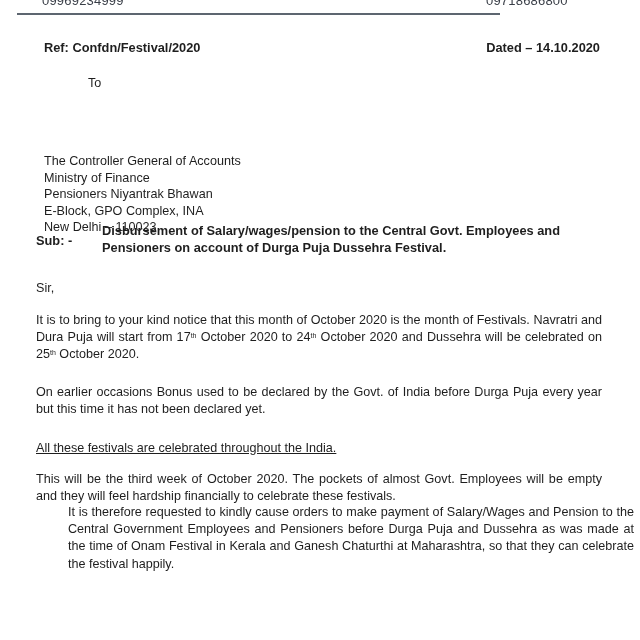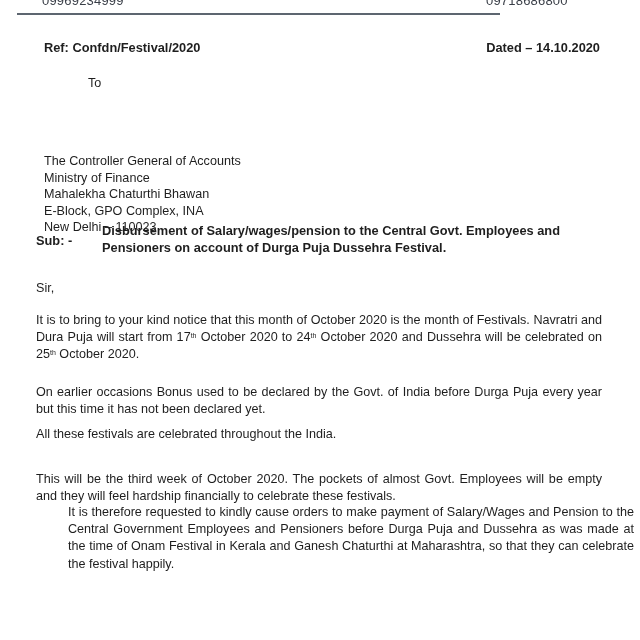--- a/index.html
+++ b/index.html
@@ -99,21 +99,21 @@
       text-align: justify;
     }
     .para sup {
       font-size: 7px;
       vertical-align: top;
       position: relative;
       top: -2px;
     }
     .p1 { top: 312px; }
     .p2 { top: 384px; }
-    .p3 { top: 426px; }
+    .p3 { top: 440px; text-decoration: underline; }
     .p4 { top: 471px; }
     .p5 { top: 504px; margin-left: 32px; }
     .p6 { top: 584px; }
     .closing {
       position: absolute;
       left: 36px;
       top: 618px;
       margin-top: 45px;
     }
   </style>
@@ -129,21 +129,21 @@
   <div class="ref-row">
     <span class="ref">Ref: Confdn/Festival/2020</span>
     <span class="dated">Dated – 14.10.2020</span>
   </div>
 
   <div class="to">To</div>
 
   <div class="address">
     <div>The Controller General of Accounts</div>
     <div>Ministry of Finance</div>
-    <div>Mahalekha Chaturthi Bhawan</div>
+    <div>Pensioners Niyantrak Bhawan</div>
     <div>E-Block, GPO Complex, INA</div>
     <div>New Delhi – 110023</div>
   </div>
 
   <div class="subject">
     <span class="sub-label">Sub: -</span>
     <span class="sub-text">Disbursement of Salary/wages/pension to the Central Govt. Employees and Pensioners on account of Durga Puja Dussehra Festival.</span>
   </div>
 
   <div class="salutation">Sir,</div>

